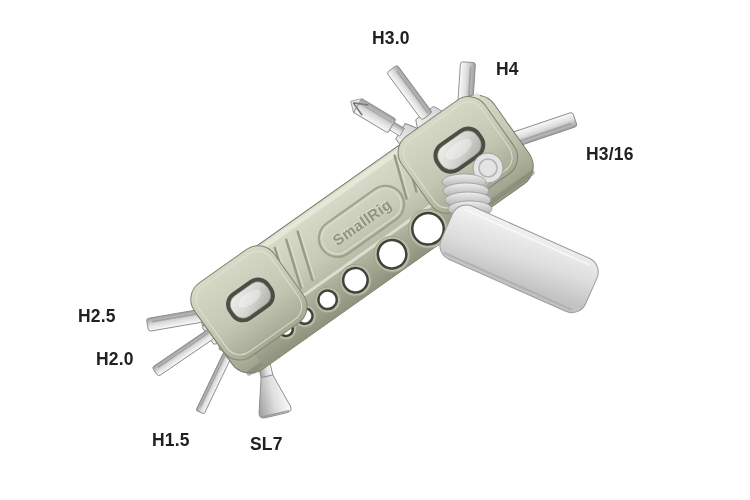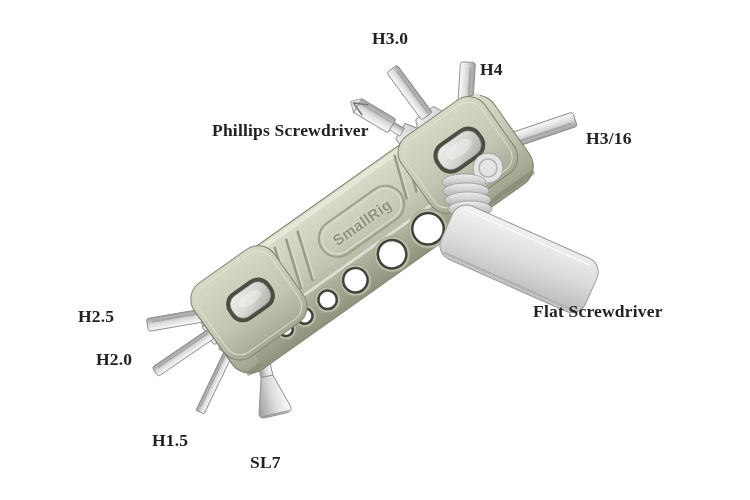--- a/index.html
+++ b/index.html
@@ -6,21 +6,21 @@
   .canvas{
     position:relative;
     width:750px;height:500px;
     background:#ffffff;
     overflow:hidden;
     font-family:"Liberation Sans", sans-serif;
   }
   .canvas svg{position:absolute;left:0;top:0;}
   .label{
     position:absolute;
-    font-family:Liberation Serif, serif;
+    font-family:Liberation Sans, sans-serif;
     font-size:17.5px;
     font-weight:600;
     color:#212121;
     letter-spacing:.2px;
     white-space:nowrap;
     text-align:center;
   }
 </style>
 </head>
 <body>
@@ -204,22 +204,20 @@
     </g>
 
     <g transform="translate(452,230) rotate(24)">
       <rect x="-6" y="-30" width="158" height="58" rx="15" fill="url(#gBlade)" stroke="#9b9b9b" stroke-width="1"></rect>
       <line x1="2" y1="24" x2="142" y2="24" stroke="#b0b0b0" stroke-width="2.2" opacity="0.9"></line>
       <line x1="2" y1="-24" x2="140" y2="-24" stroke="#fafafa" stroke-width="1.6" opacity="0.9"></line>
     </g>
   </svg>
 
   <div class="label" style="left:372px; top:28px">H3.0</div>
-  <div class="label" style="left:480px; top:59px">H4</div>
-  <div class="label" style="left:586px; top:128px">H3/16</div>
-  <div class="label" style="left:212px; top:120px">Phillips Screwdriver</div>
-  <div class="label" style="left:533px; top:301px">Flat Screwdriver</div>
+  <div class="label" style="left:496px; top:59px">H4</div>
+  <div class="label" style="left:586px; top:144px">H3/16</div>
   <div class="label" style="left:78px;  top:306px">H2.5</div>
   <div class="label" style="left:96px;  top:349px">H2.0</div>
   <div class="label" style="left:152px; top:430px">H1.5</div>
-  <div class="label" style="left:250px; top:452px">SL7</div>
+  <div class="label" style="left:250px; top:434px">SL7</div>
 
 </div>
 
 </body></html>

